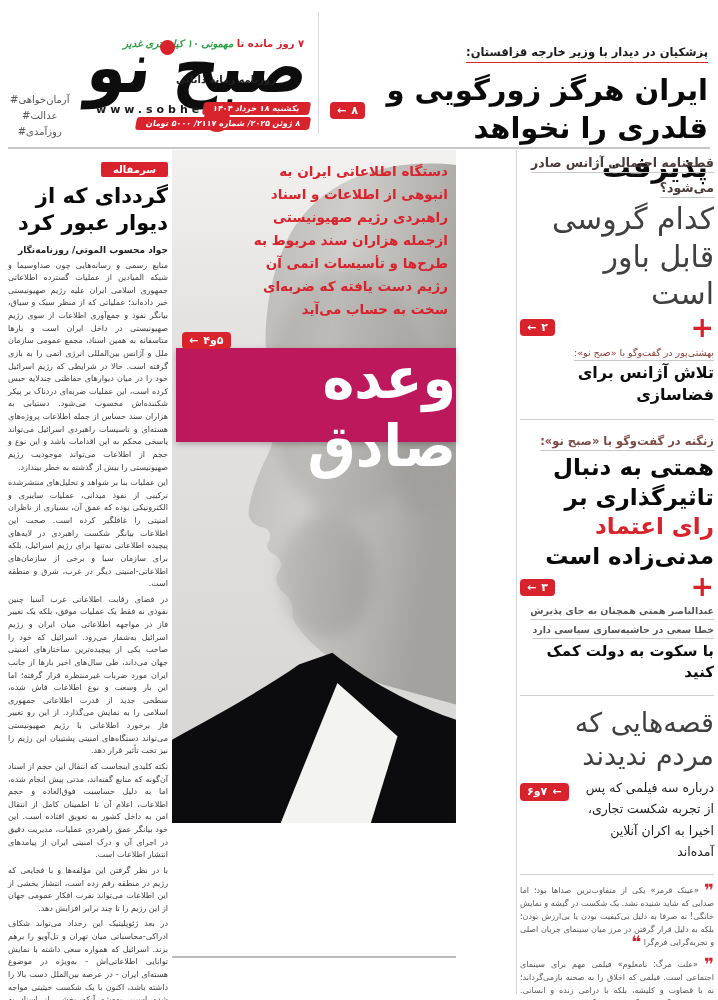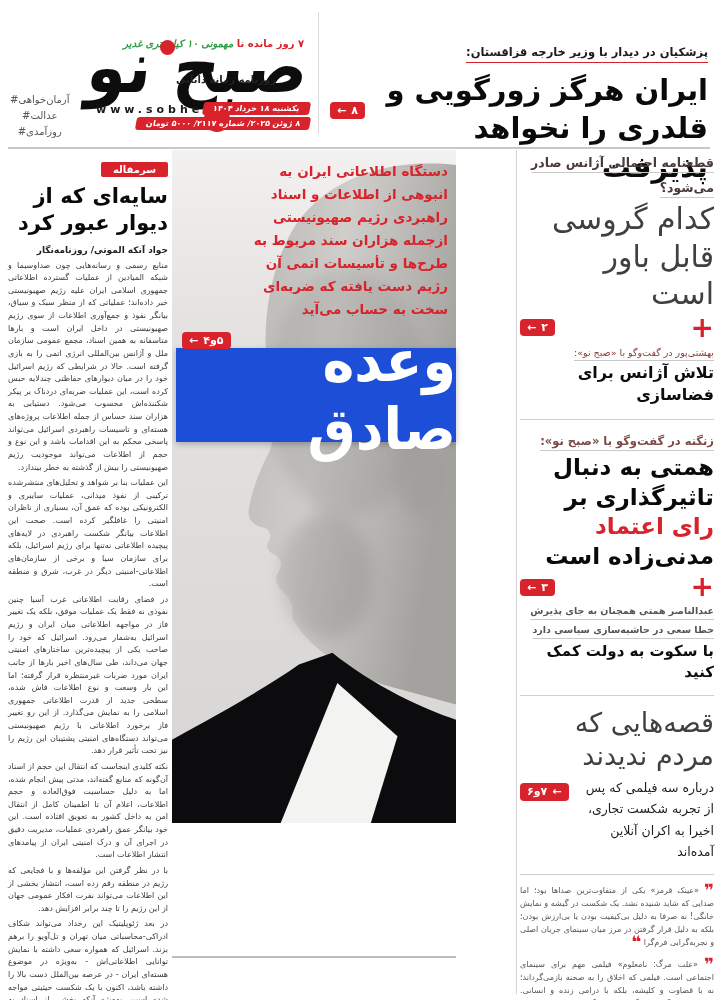--- a/index.html
+++ b/index.html
@@ -39,22 +39,22 @@
             padding:2px 12px;border-radius:2px;margin-bottom:6px;}
   .ed-title div{font-size:21px;font-weight:bold;line-height:1.3;color:#0a0a0a;}
   .ed-byline{font-size:9px;font-weight:bold;color:#222;margin:7px 0 5px;}
   .ed-body p{margin:0 0 3px;font-size:8px;line-height:1.58;text-align:justify;color:#3a3a3a;}
   
   .center-col{position:absolute;left:172px;top:150px;width:284px;height:806px;border-bottom:2px solid #bcbcba;}
   .portrait{position:absolute;inset:0;}
   .lead{position:absolute;top:10px;right:8px;width:218px;text-align:right;font-weight:bold;color:#d8222c;
         font-size:13.5px;line-height:1.7;z-index:3;}
   .lead-badge{position:absolute;top:182px;left:10px;z-index:3;}
-  .banner{position:absolute;top:198px;left:4px;right:0;height:94px;background:#1d4ed8;z-index:2;
-          display:flex;align-items:center;justify-content:center;box-shadow:0 2px 6px rgba(0,0,0,.25);}
+  .banner{position:absolute;top:198px;left:4px;right:0;height:94px;background:#be185d;z-index:2;
+          display:flex;justify-content:center;box-shadow:0 2px 6px rgba(0,0,0,.25);}
   .banner span{color:#fff;font-size:54px;font-weight:bold;letter-spacing:-1px;transform:scaleY(1.08);}
   
   .vrule{position:absolute;left:516px;top:150px;width:1px;height:844px;background:#d4d4d4;}
   .right-col{position:absolute;right:4px;top:150px;width:194px;text-align:right;}
   .kicker{display:block;font-size:12.5px;font-weight:bold;color:#4a3a38;line-height:2;
           text-decoration:underline;text-decoration-color:#c9c9c9;text-underline-offset:5px;}
   .kicker.maroon{color:#7d4a45;font-size:11.5px;}
   .big-h div{font-size:30px;font-weight:normal;line-height:1.25;color:#404040;letter-spacing:-0.5px;}
   .mid-h div{font-size:23px;font-weight:bold;line-height:1.3;color:#0a0a0a;letter-spacing:-0.5px;}
   .red-line{color:#d8222c !important;}
@@ -110,24 +110,24 @@
       <div>ایران هرگز زورگویی و</div>
       <div>قلدری را نخواهد پذیرفت</div>
     </div>
   </div>
 
   <div class="header-rule"></div>
 
   <div class="editorial">
     <span class="ed-label">سرمقاله</span>
     <div class="ed-title">
-      <div>سایه‌ای که از</div>
+      <div>گردد‌ای که از</div>
       <div>دیوار عبور کرد</div>
     </div>
-    <div class="ed-byline">جواد آنکه الموتی/ روزنامه‌نگار</div>
+    <div class="ed-byline">جواد محسوب الموتی/ روزنامه‌نگار</div>
     <div class="ed-body">
       <p>منابع رسمی و رسانه‌هایی چون صداوسیما و شبکه المیادین از عملیات گسترده اطلاعاتی جمهوری اسلامی ایران علیه رژیم صهیونیستی خبر داده‌اند؛ عملیاتی که از منظر سبک و سیاق، بیانگر نفوذ و جمع‌آوری اطلاعات از سوی رژیم صهیونیستی در داخل ایران است و بارها متاسفانه به همین اسناد، مجمع عمومی سازمان ملل و آژانس بین‌المللی انرژی اتمی را به بازی گرفته است. حالا در شرایطی که رژیم اسرائیل خود را در میان دیوارهای حفاظتی چندلایه حبس کرده است، این عملیات ضربه‌ای دردناک بر پیکر شکننده‌اش محسوب می‌شود. دستیابی به هزاران سند حساس از جمله اطلاعات پروژه‌های هسته‌ای و تاسیسات راهبردی اسرائیل می‌تواند پاسخی محکم به این اقدامات باشد و این نوع و حجم از اطلاعات می‌تواند موجودیت رژیم صهیونیستی را بیش از گذشته به خطر بیندازد.</p>
       <p>این عملیات بنا بر شواهد و تحلیل‌های منتشرشده ترکیبی از نفوذ میدانی، عملیات سایبری و الکترونیکی بوده که عمق آن، بسیاری از ناظران امنیتی را غافلگیر کرده است. صحت این اطلاعات بیانگر شکست راهبردی در لایه‌های پیچیده اطلاعاتی نه‌تنها برای رژیم اسرائیل، بلکه برای سازمان سیا و برخی از سازمان‌های اطلاعاتی-امنیتی دیگر در غرب، شرق و منطقه است.</p>
       <p>در فضای رقابت اطلاعاتی غرب آسیا چنین نفوذی نه فقط یک عملیات موفق، بلکه یک تغییر فاز در مواجهه اطلاعاتی میان ایران و رژیم اسرائیل به‌شمار می‌رود. اسرائیل که خود را صاحب یکی از پیچیده‌ترین ساختارهای امنیتی جهان می‌داند، طی سال‌های اخیر بارها از جانب ایران مورد ضربات غیرمنتظره قرار گرفته؛ اما این بار وسعت و نوع اطلاعات فاش شده، سطحی جدید از قدرت اطلاعاتی جمهوری اسلامی را به نمایش می‌گذارد. از این رو تغییر فاز برخورد اطلاعاتی با رژیم صهیونیستی می‌تواند دستگاه‌های امنیتی پشتیبان این رژیم را نیز تحت تأثیر قرار دهد.</p>
       <p>نکته کلیدی اینجاست که انتقال این حجم از اسناد آن‌گونه که منابع گفته‌اند، مدتی پیش انجام شده، اما به دلیل حساسیت فوق‌العاده و حجم اطلاعات، اعلام آن تا اطمینان کامل از انتقال امن به داخل کشور به تعویق افتاده است. این خود بیانگر عمق راهبردی عملیات، مدیریت دقیق در اجرای آن و درک امنیتی ایران از پیامدهای انتشار اطلاعات است.</p>
       <p>با در نظر گرفتن این مؤلفه‌ها و با فجایعی که رژیم در منطقه رقم زده است، انتشار بخشی از این اطلاعات می‌تواند نفرت افکار عمومی جهان از این رژیم را تا چند برابر افزایش دهد.</p>
       <p>در بعد ژئوپلیتیک این رخداد می‌تواند شکاف ادراکی-محاسباتی میان تهران و تل‌آویو را برهم بزند. اسرائیل که همواره سعی داشته با نمایش توانایی اطلاعاتی‌اش - به‌ویژه در موضوع هسته‌ای ایران - در عرصه بین‌الملل دست بالا را داشته باشد، اکنون با یک شکست حیثیتی مواجه شده است. به‌ویژه آنکه بخشی از اسناد به حوزه‌ای بازمی‌گردد که تل‌آویو همواره از شفاف‌سازی درباره آن خودداری کرده است: تأسیسات هسته‌ای خود.</p>
 
     </div>
     

